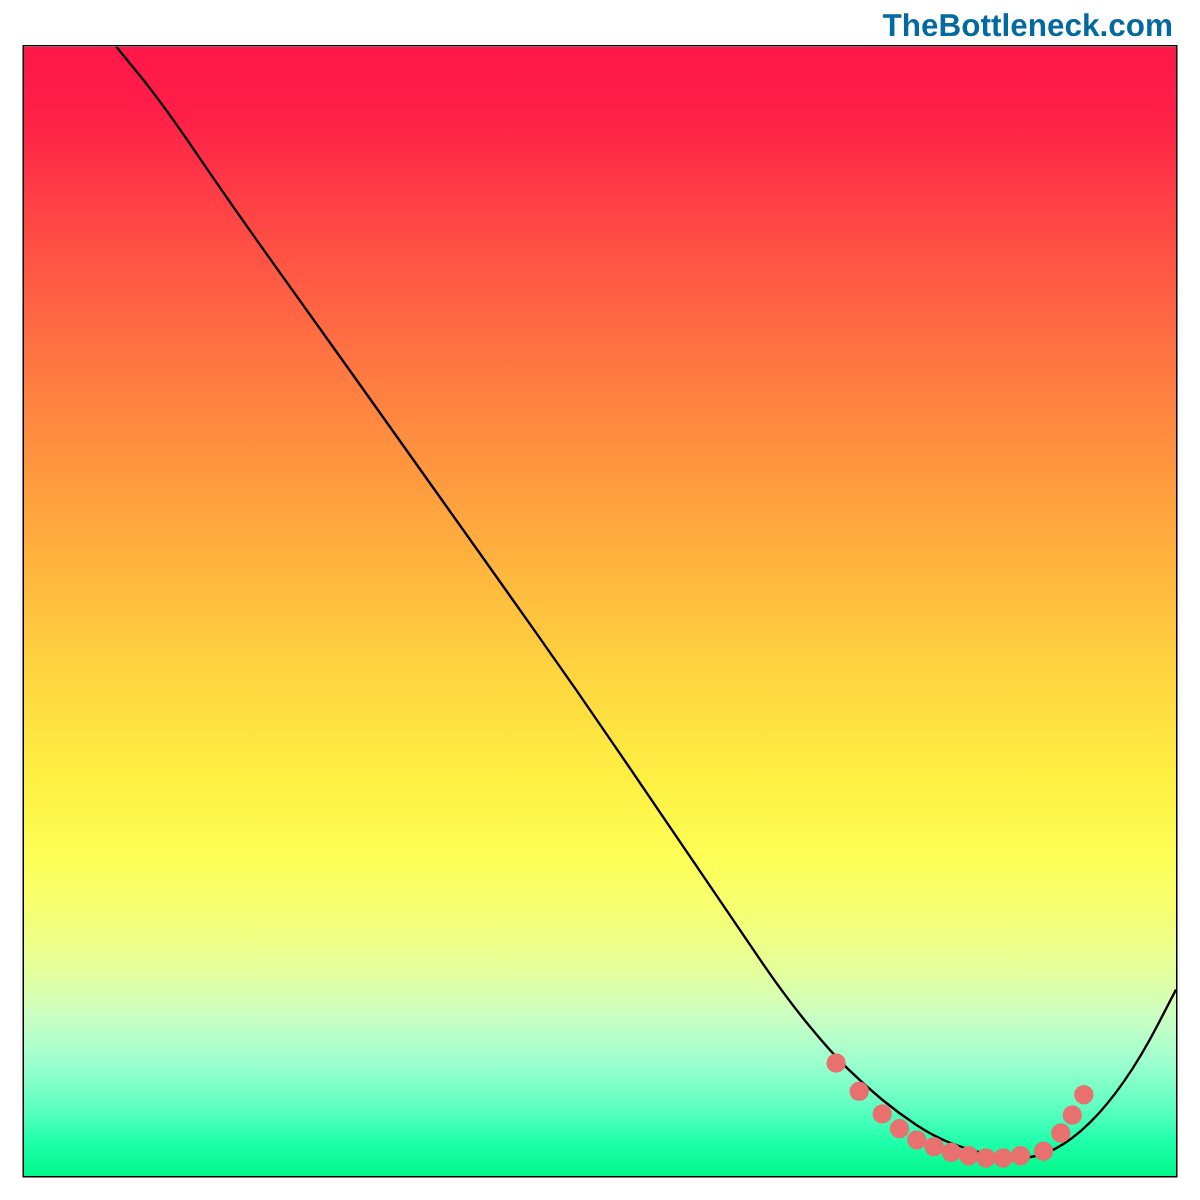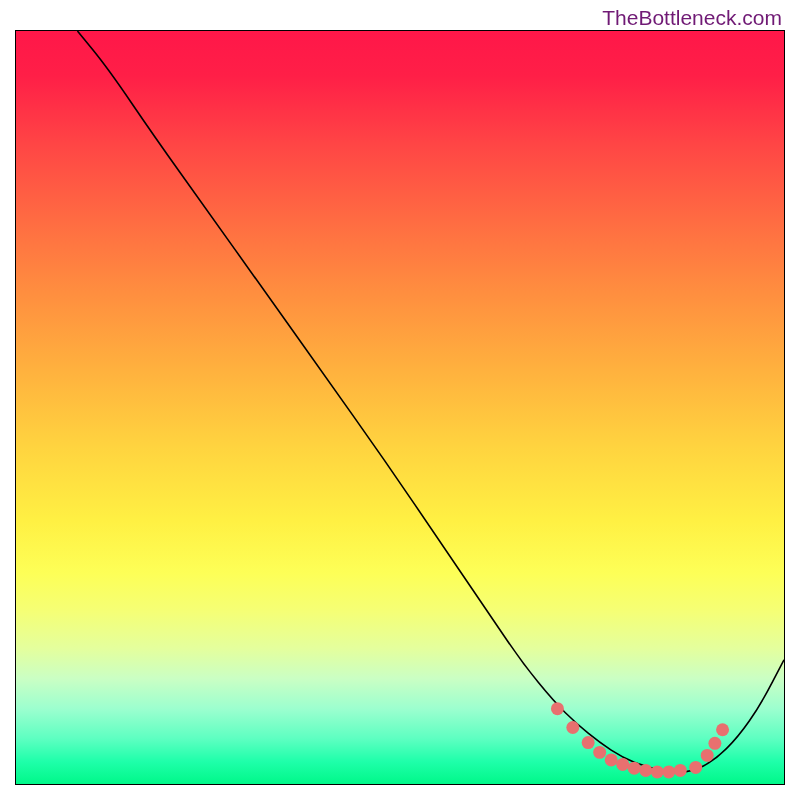--- a/index.html
+++ b/index.html
@@ -9,22 +9,22 @@
     position: relative;
     background: #fff;
     font-family: Arial, sans-serif;
     overflow: hidden;
   }
   .watermark {
     position: absolute;
     top: 6px;
     right: 18px;
     font-size: 21px;
-    color: #701a75;
-    font-weight: 400;
+    color: #0369a1;
+    font-weight: 700;
     z-index: 10;
     text-align: right;
   }
   .chart-area {
     position: absolute;
     top: 30px;
     left: 15px;
     right: 15px;
     bottom: 15px;
     border: 1.5px solid #000;

